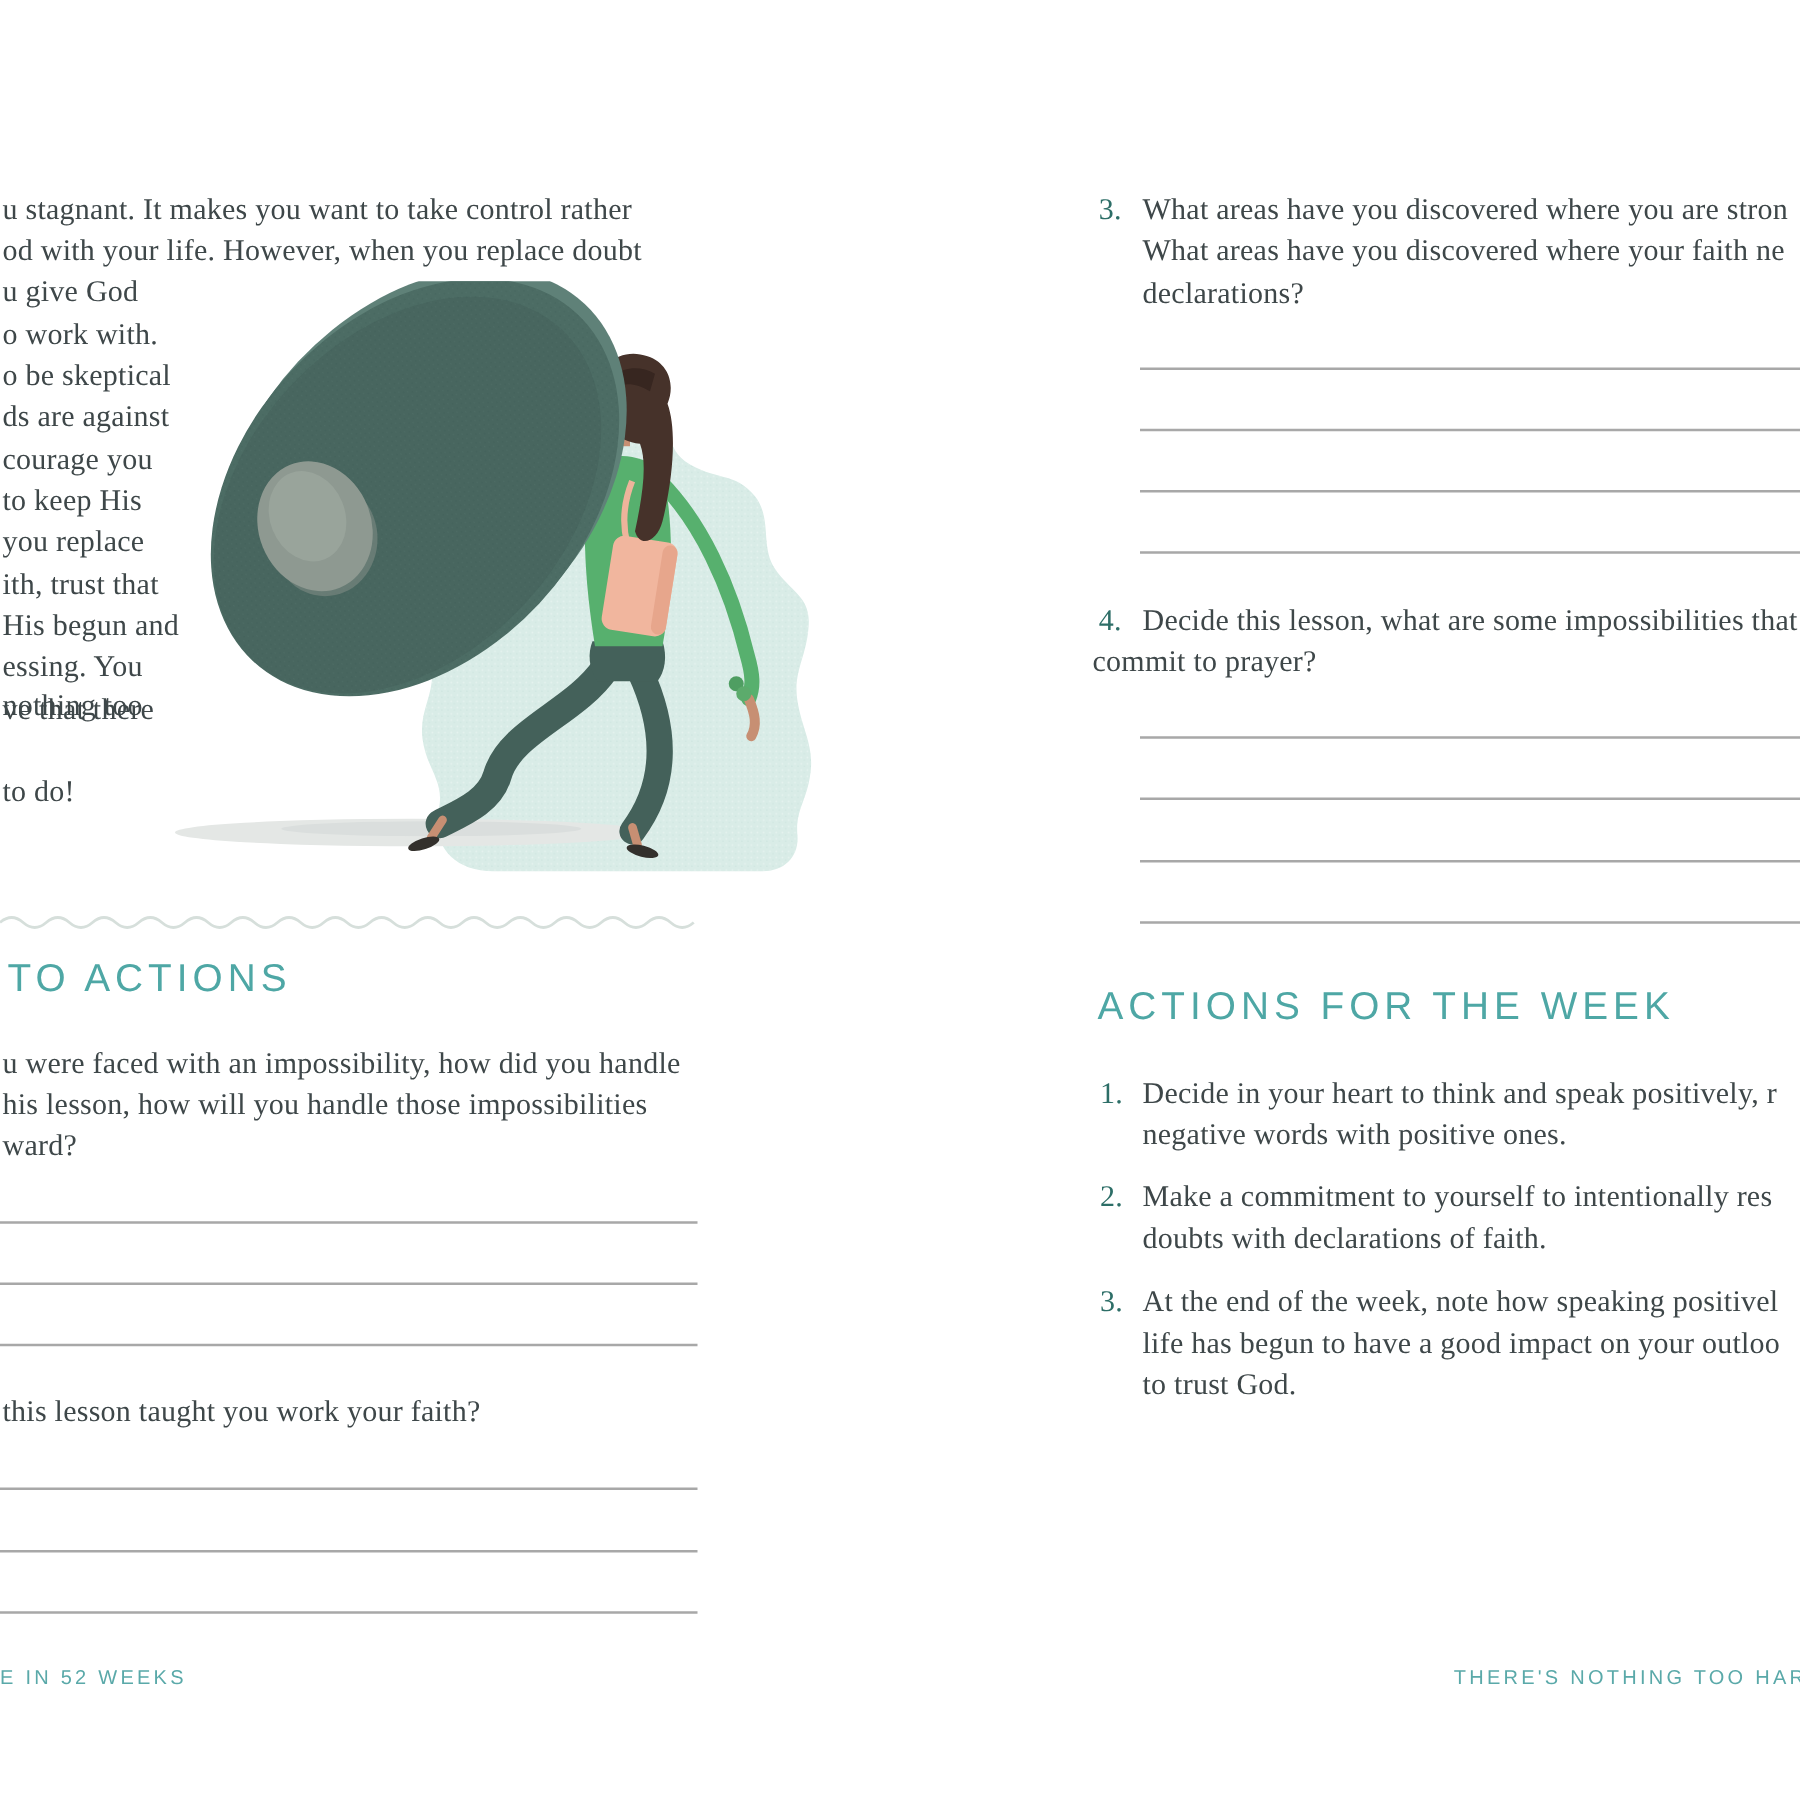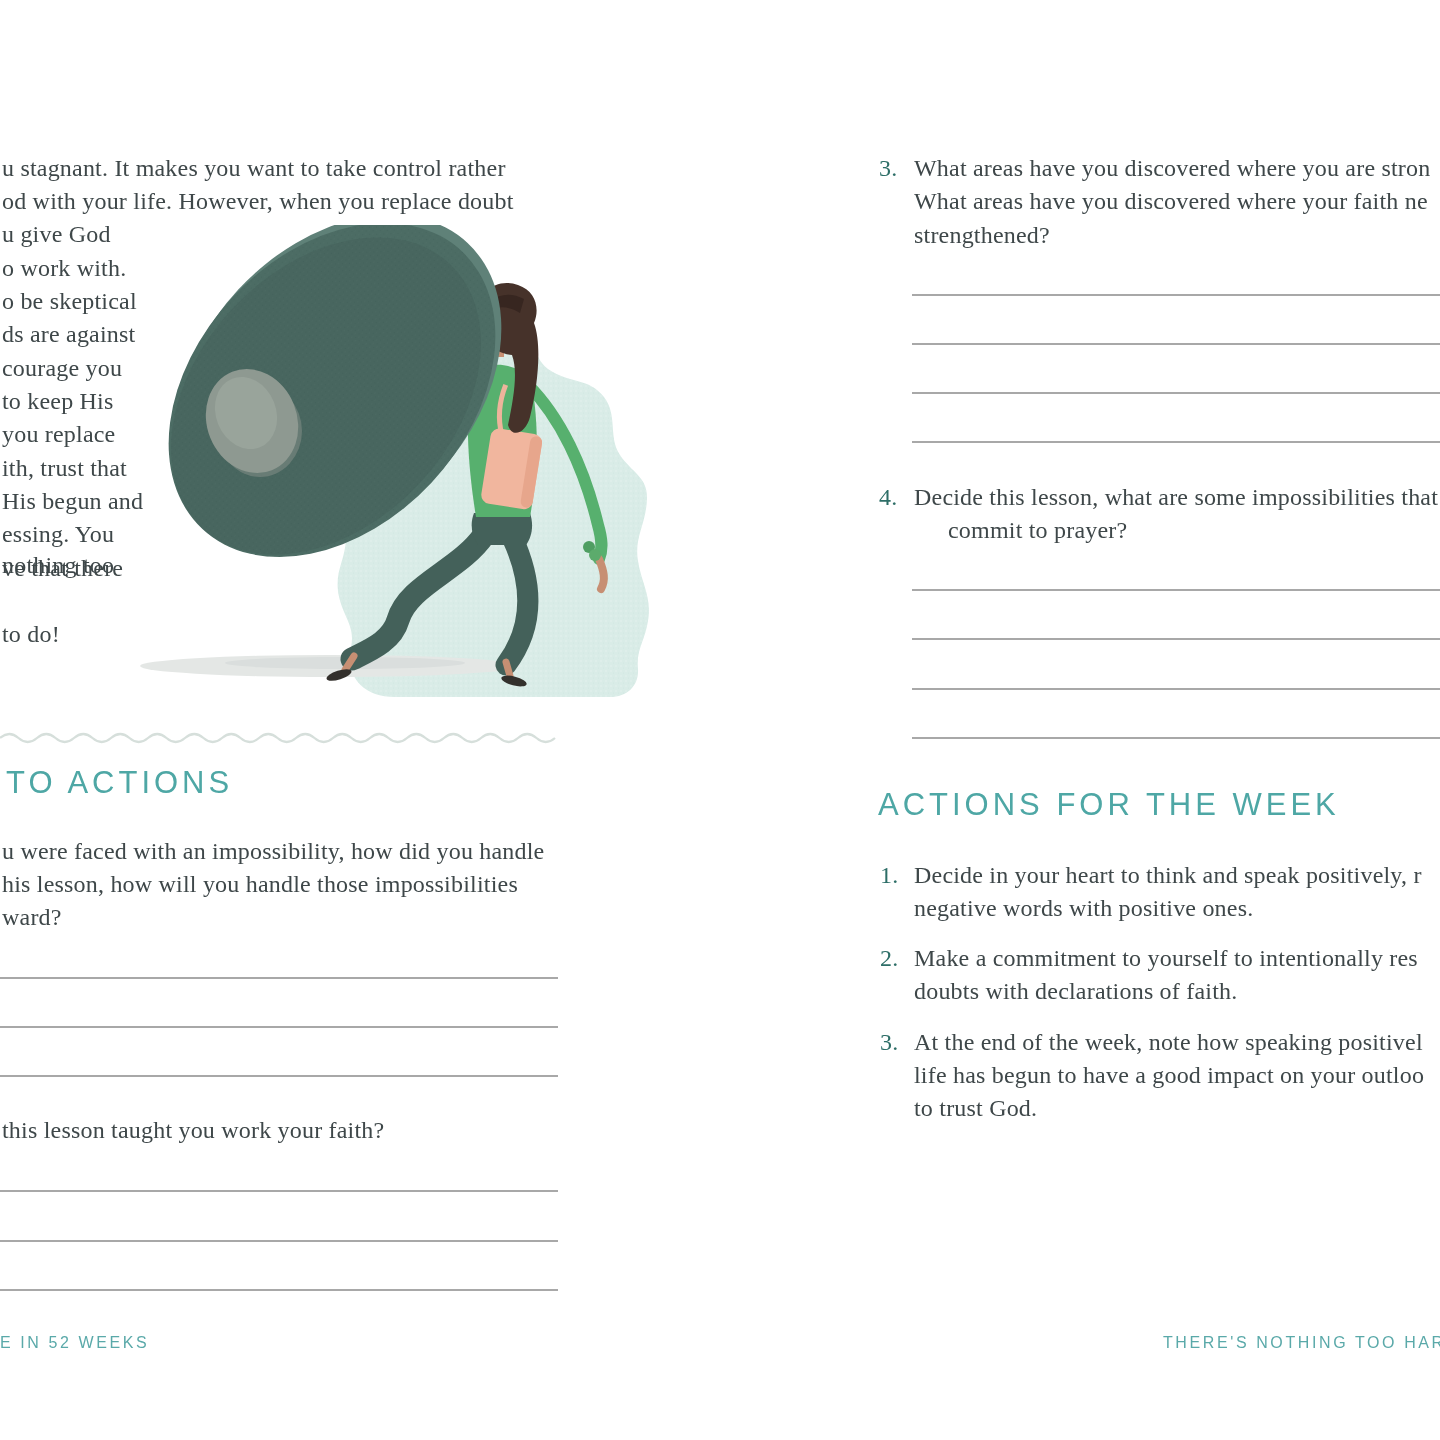--- a/index.html
+++ b/index.html
@@ -160,29 +160,29 @@
         </g>
       </g>
     </svg>
   </div>
 
   <div>
 
     <div class="qnum" style="left:879px;top:155px">3.</div>
     <div class="pline" style="left:914px;top:155px">What areas have you discovered where you are stron</div>
     <div class="pline" style="left:914px;top:188px">What areas have you discovered where your faith ne</div>
-    <div class="pline" style="left:914px;top:222px">strengthened?</div>
+    <div class="pline" style="left:914px;top:222px">declarations?</div>
     <div class="rule" style="left:912px;top:294px;width:528px"></div>
     <div class="rule" style="left:912px;top:343px;width:528px"></div>
     <div class="rule" style="left:912px;top:392px;width:528px"></div>
     <div class="rule" style="left:912px;top:441px;width:528px"></div>
 
     <div class="qnum" style="left:879px;top:484px">4.</div>
     <div class="pline" style="left:914px;top:484px">Decide this lesson, what are some impossibilities that</div>
-    <div class="pline" style="left:948px;top:517px">commit to prayer?</div>
+    <div class="pline" style="left:874px;top:517px">commit to prayer?</div>
     <div class="rule" style="left:912px;top:589px;width:528px"></div>
     <div class="rule" style="left:912px;top:638px;width:528px"></div>
     <div class="rule" style="left:912px;top:688px;width:528px"></div>
     <div class="rule" style="left:912px;top:737px;width:528px"></div>
 
     <div class="sec-head" style="left:878px;top:787px">ACTIONS FOR THE WEEK</div>
 
     <div class="qnum" style="left:880px;top:862px">1.</div>
     <div class="pline" style="left:914px;top:862px">Decide in your heart to think and speak positively, r</div>
     <div class="pline" style="left:914px;top:895px">negative words with positive ones.</div>

